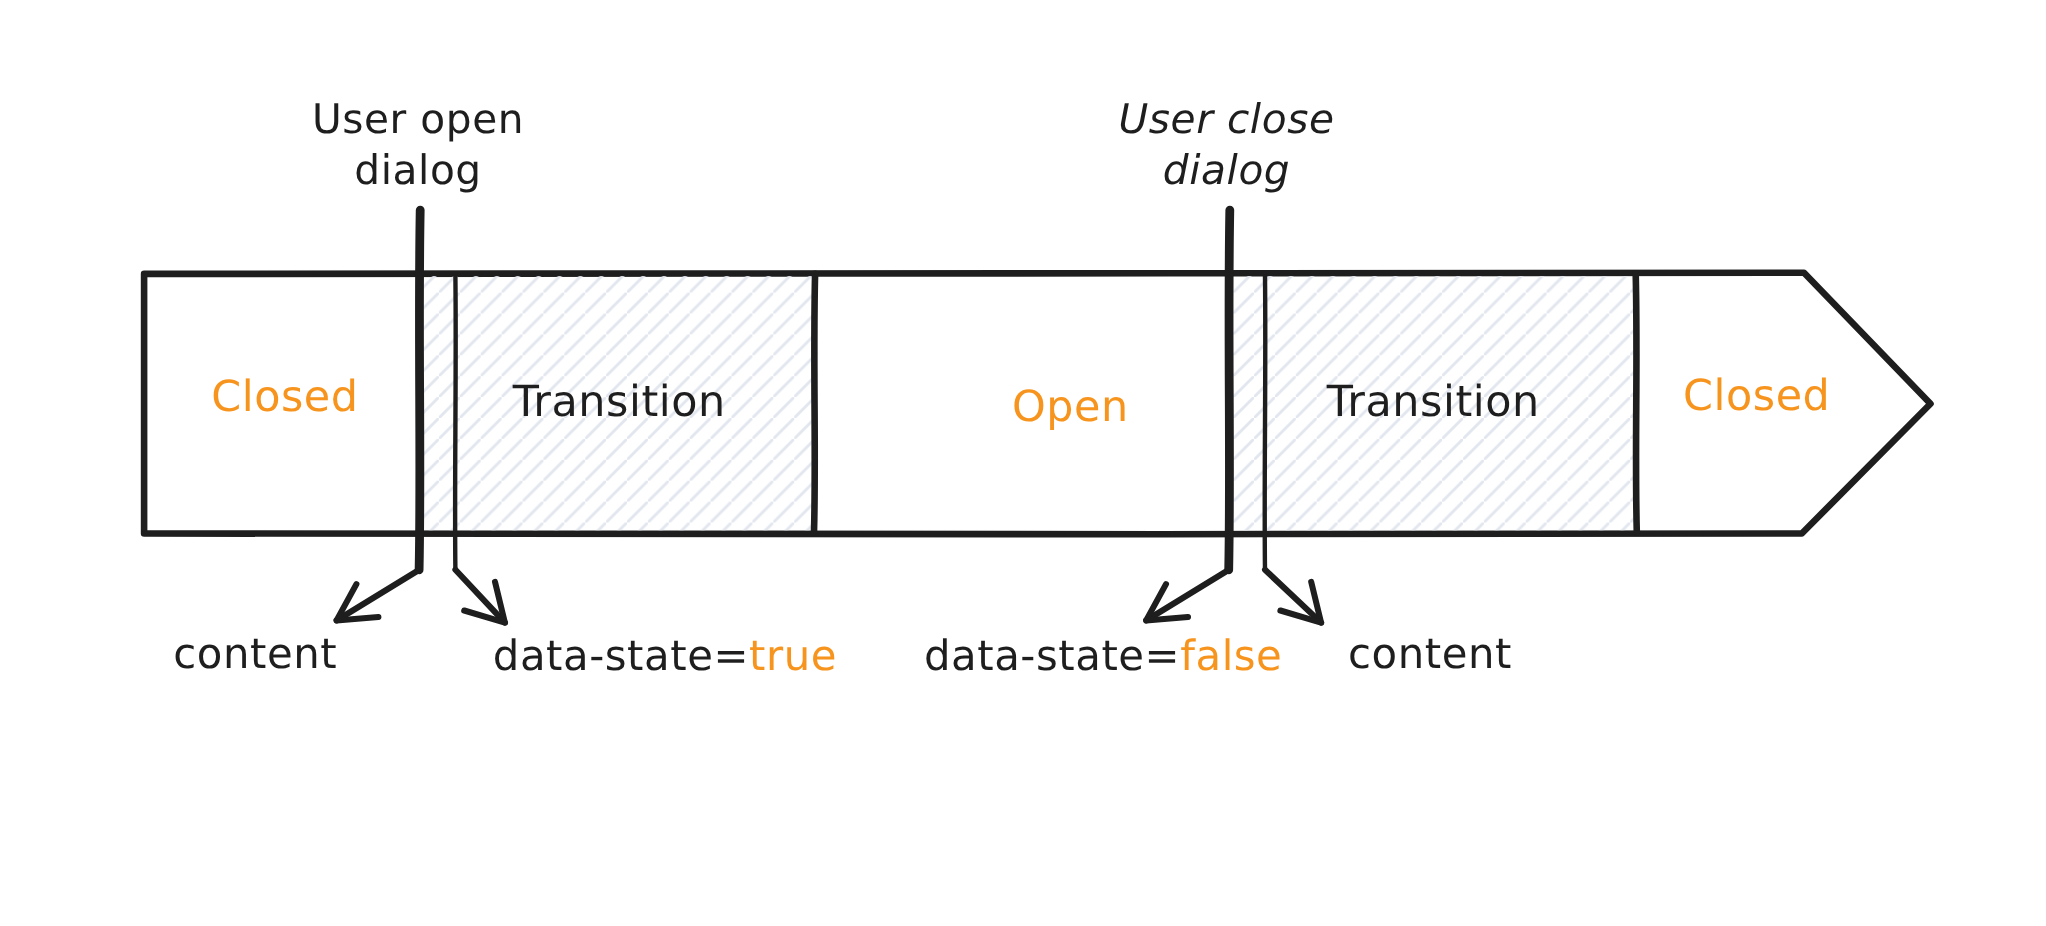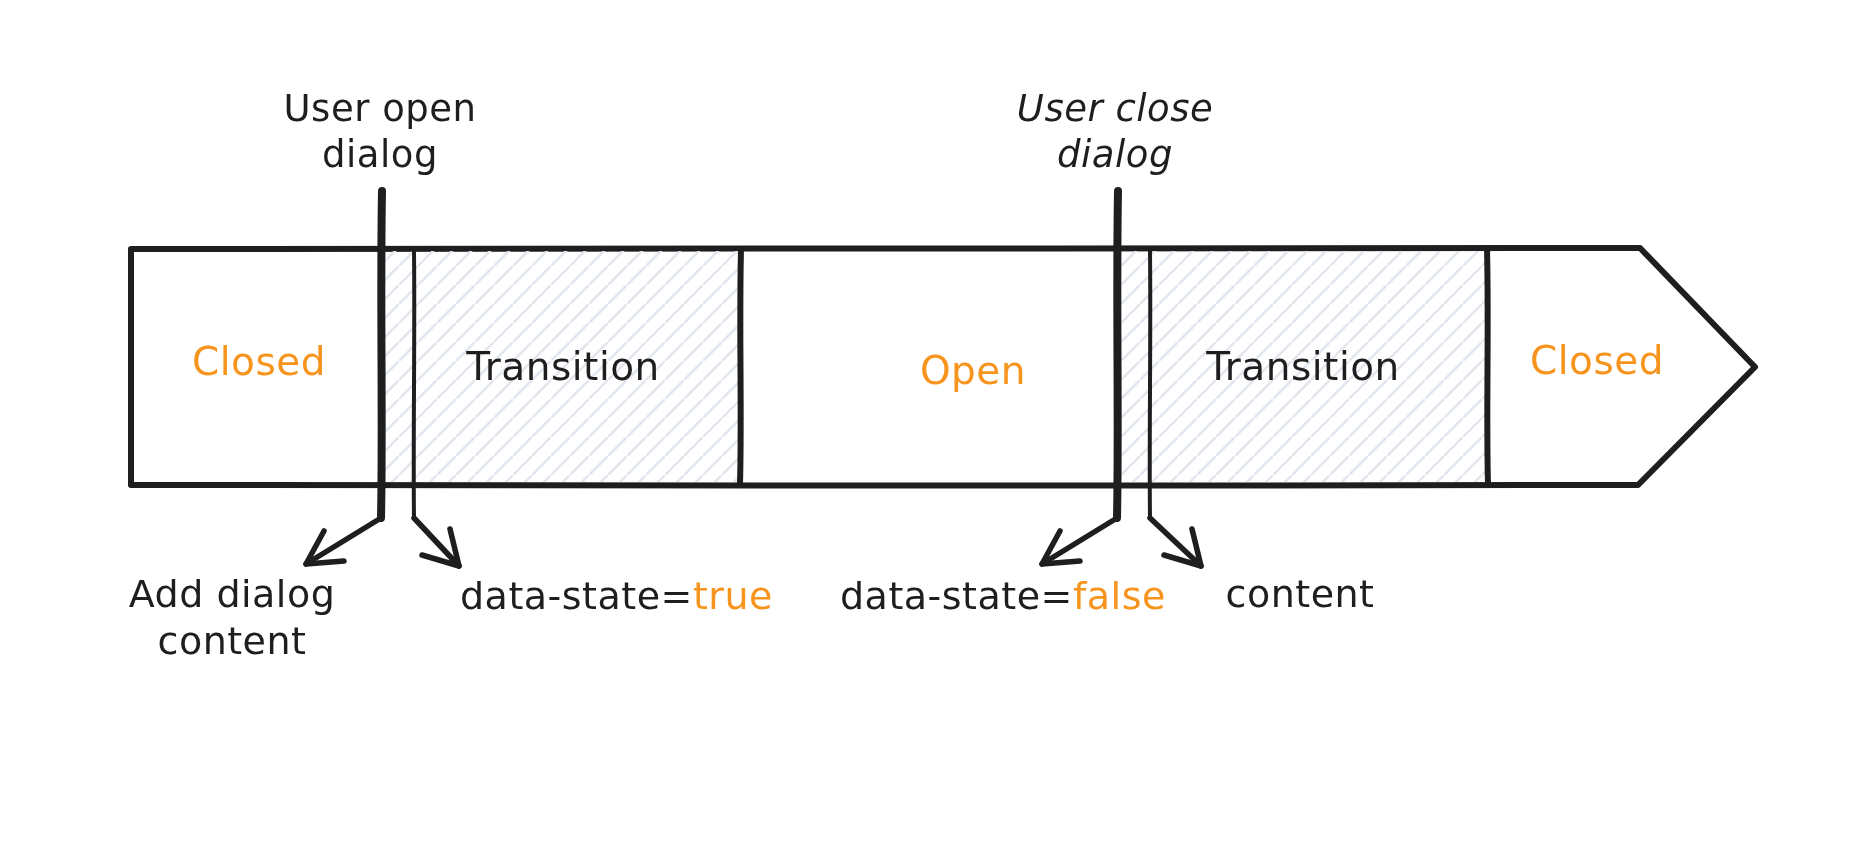--- a/index.html
+++ b/index.html
@@ -100,25 +100,24 @@
     <div>dialog</div>
   </div>
 
   <div class="lbl seg-label accent" style="left:259px; top:361px;">Closed</div>
   <div class="lbl seg-label" style="left:563px; top:366px;">Transition</div>
   <div class="lbl seg-label accent" style="left:929px; top:370px;margin-left:44px;">Open</div>
   <div class="lbl seg-label" style="left:1303px; top:366px;">Transition</div>
   <div class="lbl seg-label accent" style="left:1597px; top:360px;">Closed</div>
 
   <div class="lbl center-block note-block" style="left:232px; top:571px;">
-    <div>Add dialog</div>
     <div>content</div>
   </div>
 
-  <div class="lbl state-label" style="left:460px; top:574px;">
+  <div class="lbl state-label" style="left:448px; top:574px;">
     <span>data-state=</span><span class="accent">true</span>
   </div>
 
   <div class="lbl state-label" style="left:840px; top:574px;">
     <span>data-state=</span><span class="accent">false</span>
   </div>
 
   <div class="lbl center-block note-block" style="left:1300px; top:571px;">
     <div>content</div>
   </div>

